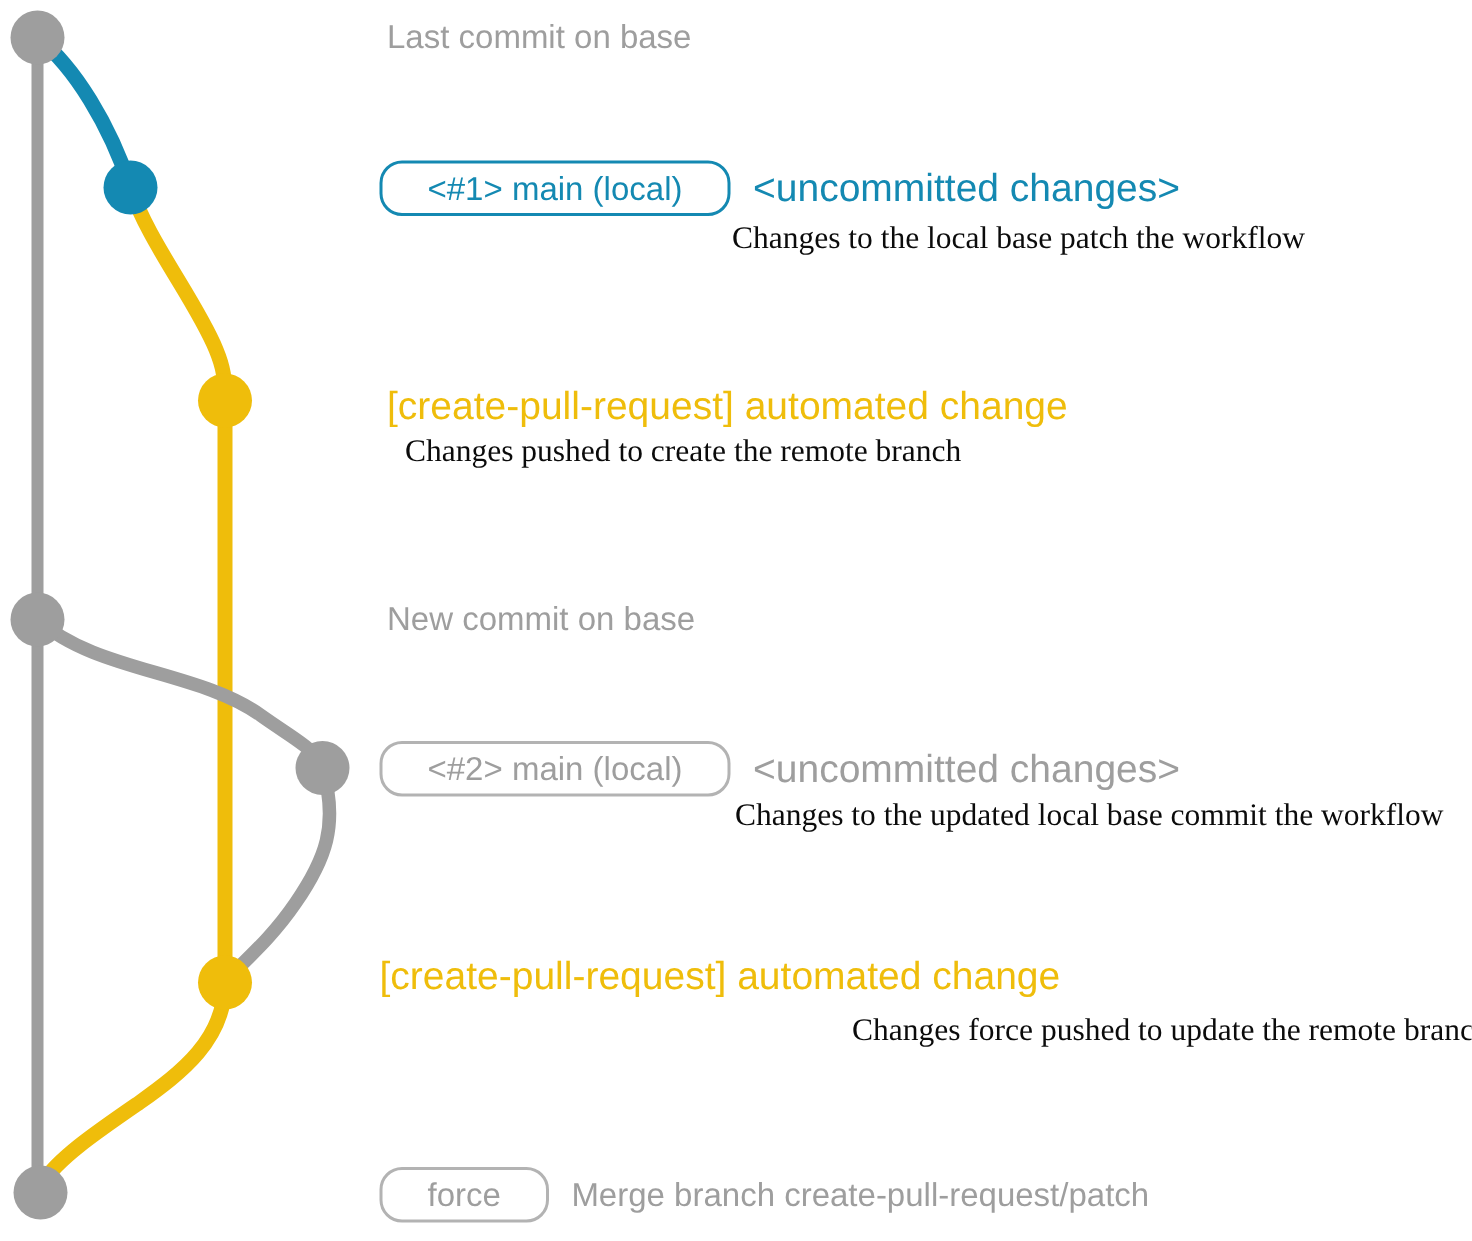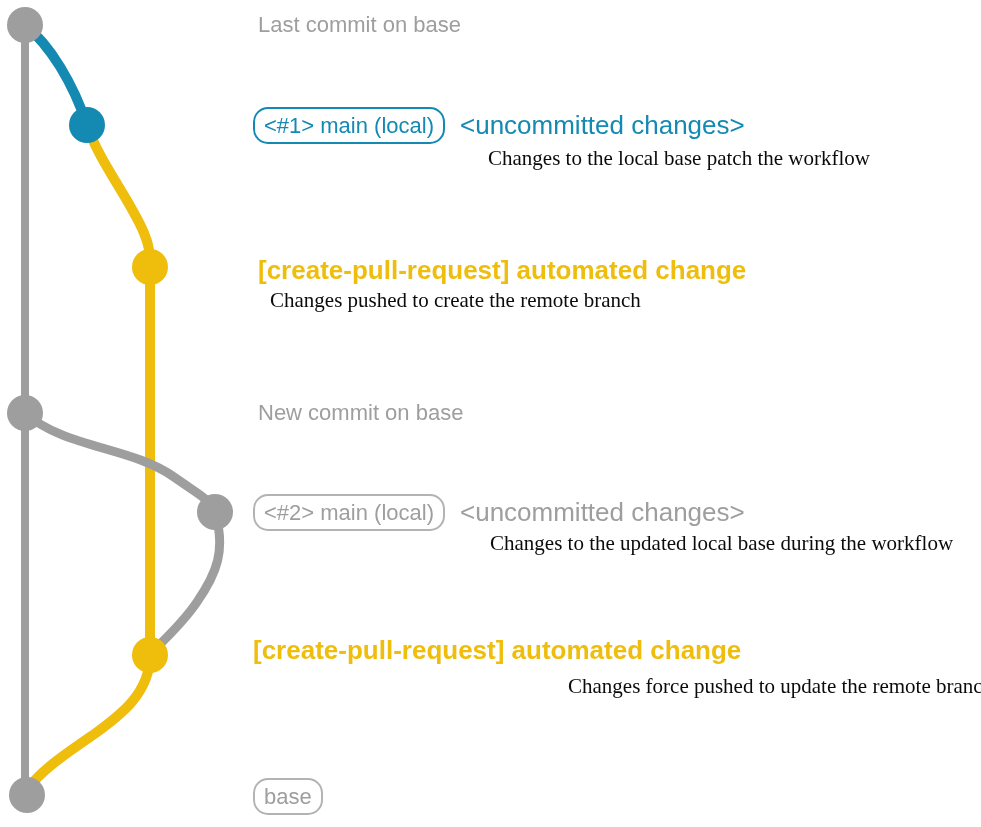--- a/index.html
+++ b/index.html
@@ -24,25 +24,25 @@
   circle.gray{fill:var(--gray);}
   circle.blue{fill:var(--blue);}
   circle.yellow{fill:var(--yellow);}
 
   .abs{position:absolute;white-space:nowrap;}
   .label{font-size:22px;line-height:1.15;}
   .label.gray{color:var(--gray);}
   .tag{font-size:26px;line-height:1.15;}
   .tag.blue{color:var(--blue);}
   .tag.gray{color:var(--gray);}
-  .tag.yellow{color:var(--yellow);font-weight:bold;}
+  .tag.yellow{color:var(--yellow);}
   .group{display:flex;align-items:center;gap:15px;}
   .badge{
     display:inline-block;font-size:22px;line-height:1.15;
-    padding:4px 9px;border:2px solid;border-radius:15px;
+    padding:4px 30px;border:2px solid;border-radius:15px;
   }
   .badge.blue{color:var(--blue);border-color:var(--blue);}
   .badge.yellow{color:var(--yellow);border-color:var(--yellow);}
   .badge.gray{color:var(--gray);border-color:var(--gray-border);text-align:center;}
   .note{
     font-family:"Liberation Serif","DejaVu Serif",serif;
     font-size:21px;line-height:1.2;color:var(--ink);
   }
 </style>
 </head>
@@ -76,24 +76,25 @@
 
   <div class="abs tag yellow" style="left:258px;top:256px">[create-pull-request] automated change</div>
   <div class="abs note" style="left:270px;top:288px">Changes pushed to create the remote branch</div>
 
   <div class="abs label gray" style="left:258px;top:400px">New commit on base</div>
 
   <div class="abs group" style="left:253px;top:494px">
     <span class="badge gray">&lt;#2&gt; main (local)</span>
     <span class="tag gray">&lt;uncommitted changes&gt;</span>
   </div>
-  <div class="abs note" style="left:490px;top:531px">Changes to the updated local base during the workflow</div>
+  <div class="abs note" style="left:490px;top:531px">Changes to the updated local base commit the workflow</div>
 
   <div class="abs group" style="left:253px;top:636px">
     <span class="tag yellow">[create-pull-request] automated change</span>
   </div>
   <div class="abs note" style="left:568px;top:674px">Changes force pushed to update the remote branch</div>
 
   <div class="abs group" style="left:253px;top:778px">
-    <span class="badge gray">base</span>
+    <span class="badge gray">force</span>
+    <span class="label gray">Merge branch create-pull-request/patch</span>
   </div>
 
 </div>
 
 </body></html>

